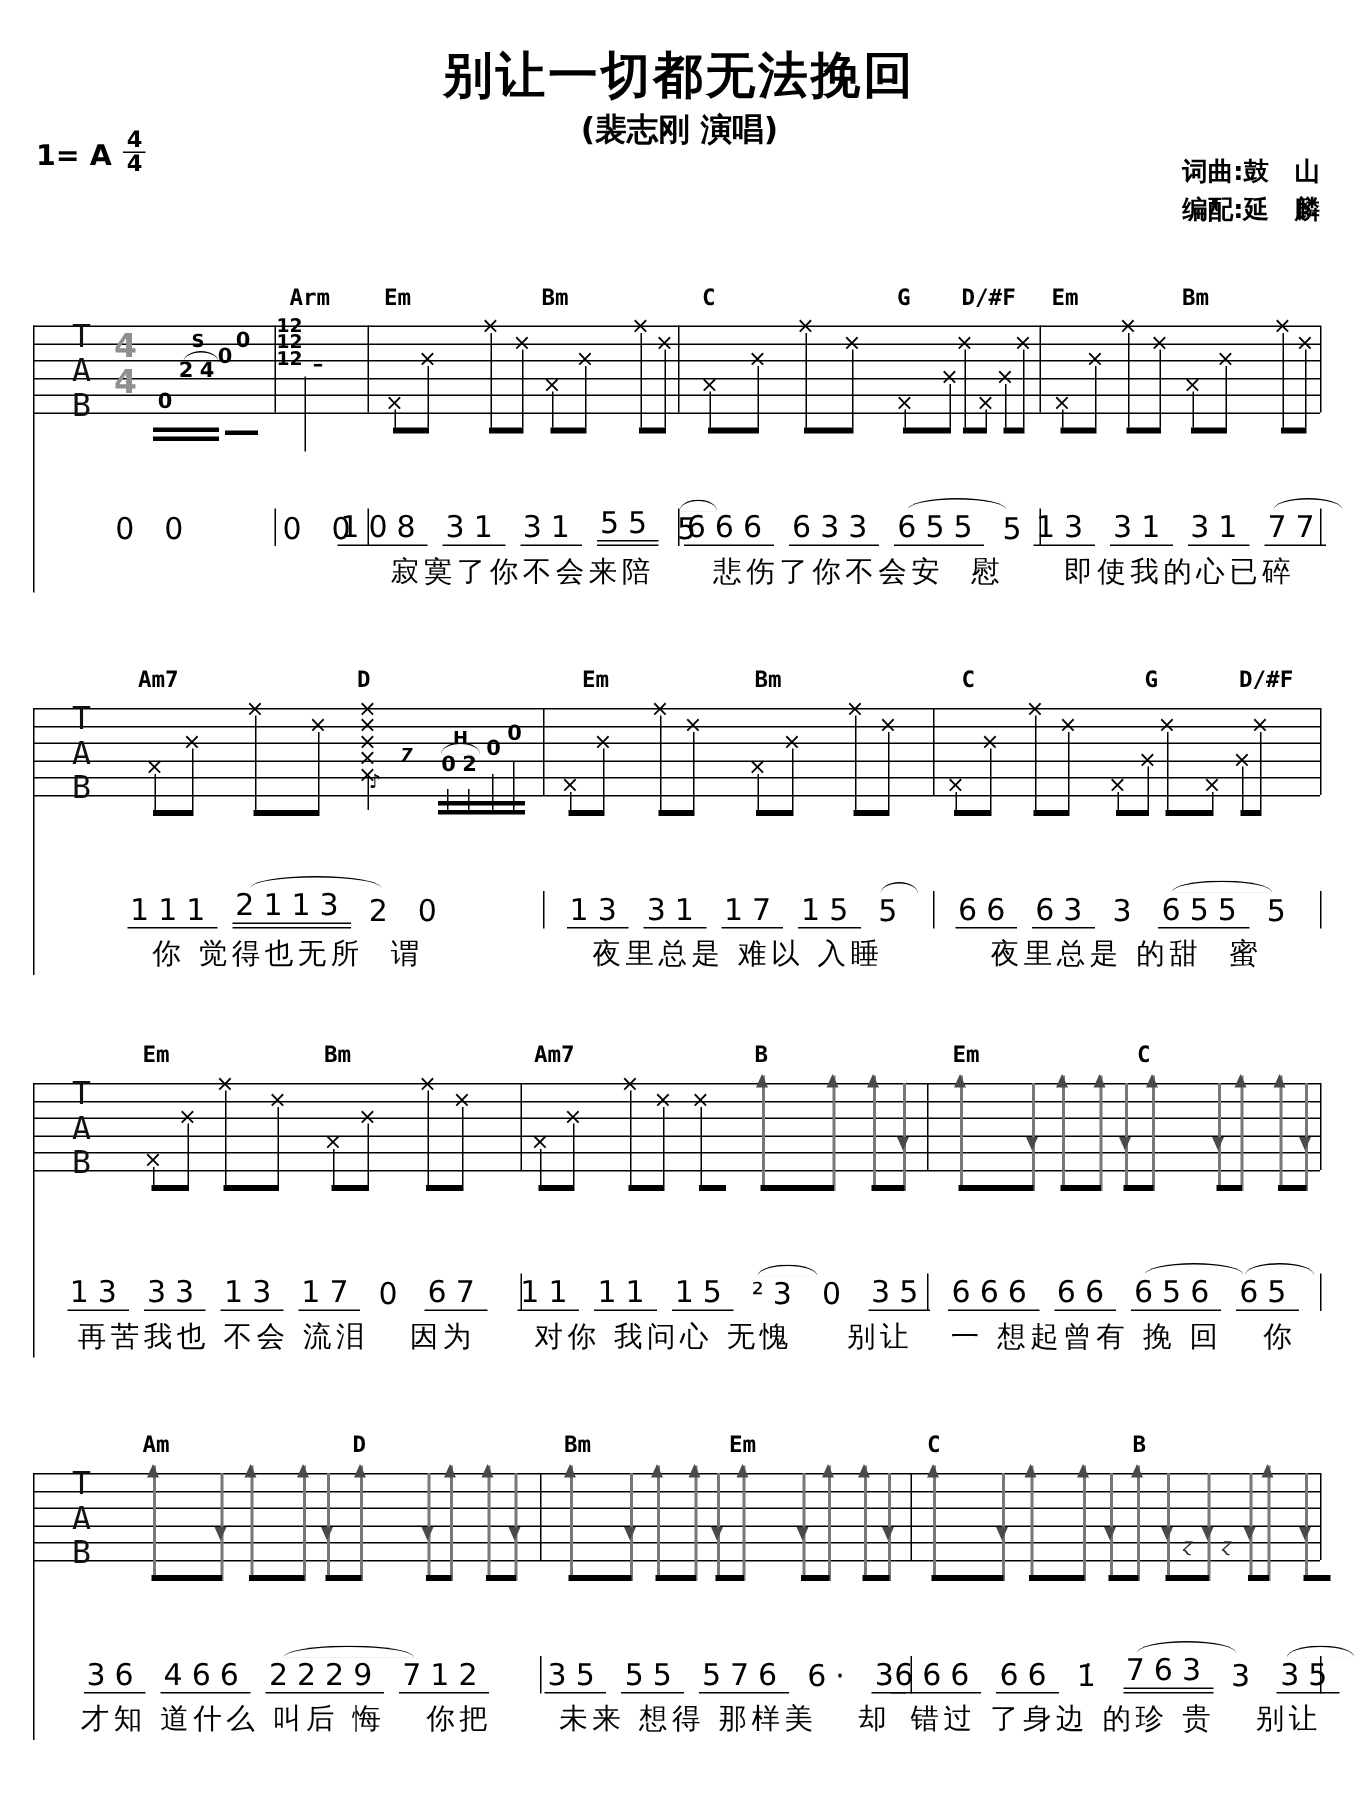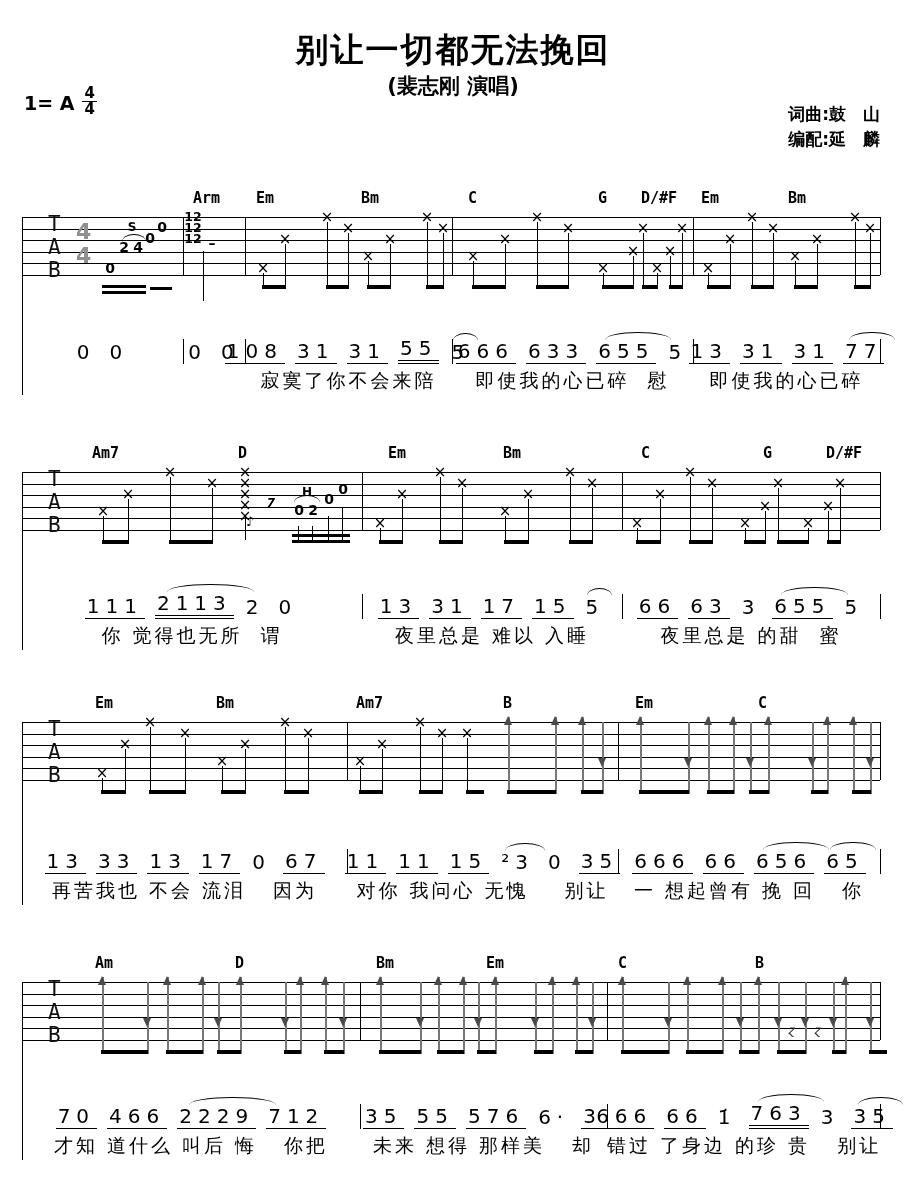--- a/index.html
+++ b/index.html
@@ -161,21 +161,21 @@
       <div class="abs beam" style="left: 536px; width: 33px; top: 285px;"></div>
       <div class="abs beam" style="left: 602px; width: 32px; top: 285px;"></div>
       <div class="abs beam" style="left: 642px; width: 16px; top: 285px;"></div>
       <div class="abs beam" style="left: 669px; width: 14px; top: 285px;"></div>
       <div class="abs measure" style="left: 452px; width: 241px; top: 338px; height: 26px;">
         <span class="tok u1">666</span>
         <span class="tok u1">633</span>
         <span class="tok u1 arc">655</span>
         <span class="tok">5</span>
       </div>
-      <div class="abs lyrics" style="left: 452px; width: 241px; top: 368px;">即使我的心已碎  慰</div>
+      <div class="abs lyrics" style="left: 452px; width: 241px; top: 368px;">悲伤了你不会安  慰</div>
       <div class="abs xmark" style="left: 708px; top: 268.04px;">×</div>
       <div class="abs stem" style="left: 708px; top: 273.04px; height: 11.96px;"></div>
       <div class="abs xmark" style="left: 730px; top: 239.04px;">×</div>
       <div class="abs stem" style="left: 730px; top: 244.04px; height: 40.96px;"></div>
       <div class="abs xmark" style="left: 752px; top: 217px;">×</div>
       <div class="abs stem" style="left: 752px; top: 222px; height: 63px;"></div>
       <div class="abs xmark" style="left: 773px; top: 228.02px;">×</div>
       <div class="abs stem" style="left: 773px; top: 233.02px; height: 51.98px;"></div>
       <div class="abs xmark" style="left: 795px; top: 256.44px;">×</div>
       <div class="abs stem" style="left: 795px; top: 261.44px; height: 23.56px;"></div>
@@ -475,21 +475,21 @@
       <div class="abs astem" style="left: 325px; top: 977px; height: 77px;"></div>
       <div class="abs ahead up" style="left: 321.2px; top: 976px;"></div>
       <div class="abs astem" style="left: 343px; top: 982px; height: 72px;"></div>
       <div class="abs ahead dn" style="left: 339.2px; top: 1018px;"></div>
       <div class="abs beam" style="left: 101px; width: 47px; top: 1050px;"></div>
       <div class="abs beam" style="left: 166px; width: 37px; top: 1050px;"></div>
       <div class="abs beam" style="left: 217px; width: 24px; top: 1050px;"></div>
       <div class="abs beam" style="left: 284px; width: 17px; top: 1050px;"></div>
       <div class="abs beam" style="left: 324px; width: 20px; top: 1050px;"></div>
       <div class="abs measure" style="left: 22px; width: 338px; top: 1103px; height: 26px;">
-        <span class="tok u1">70</span>
+        <span class="tok u1">36</span>
         <span class="tok u1">466</span>
         <span class="tok u1 arc">2229</span>
         <span class="tok u1">712</span>
       </div>
       <div class="abs lyrics" style="left: 22px; width: 338px; top: 1133px;">才知 道什么 叫后 悔   你把</div>
       <div class="abs astem" style="left: 380px; top: 977px; height: 77px;"></div>
       <div class="abs ahead up" style="left: 376.2px; top: 976px;"></div>
       <div class="abs astem" style="left: 420px; top: 982px; height: 72px;"></div>
       <div class="abs ahead dn" style="left: 416.2px; top: 1018px;"></div>
       <div class="abs astem" style="left: 438px; top: 977px; height: 77px;"></div>

